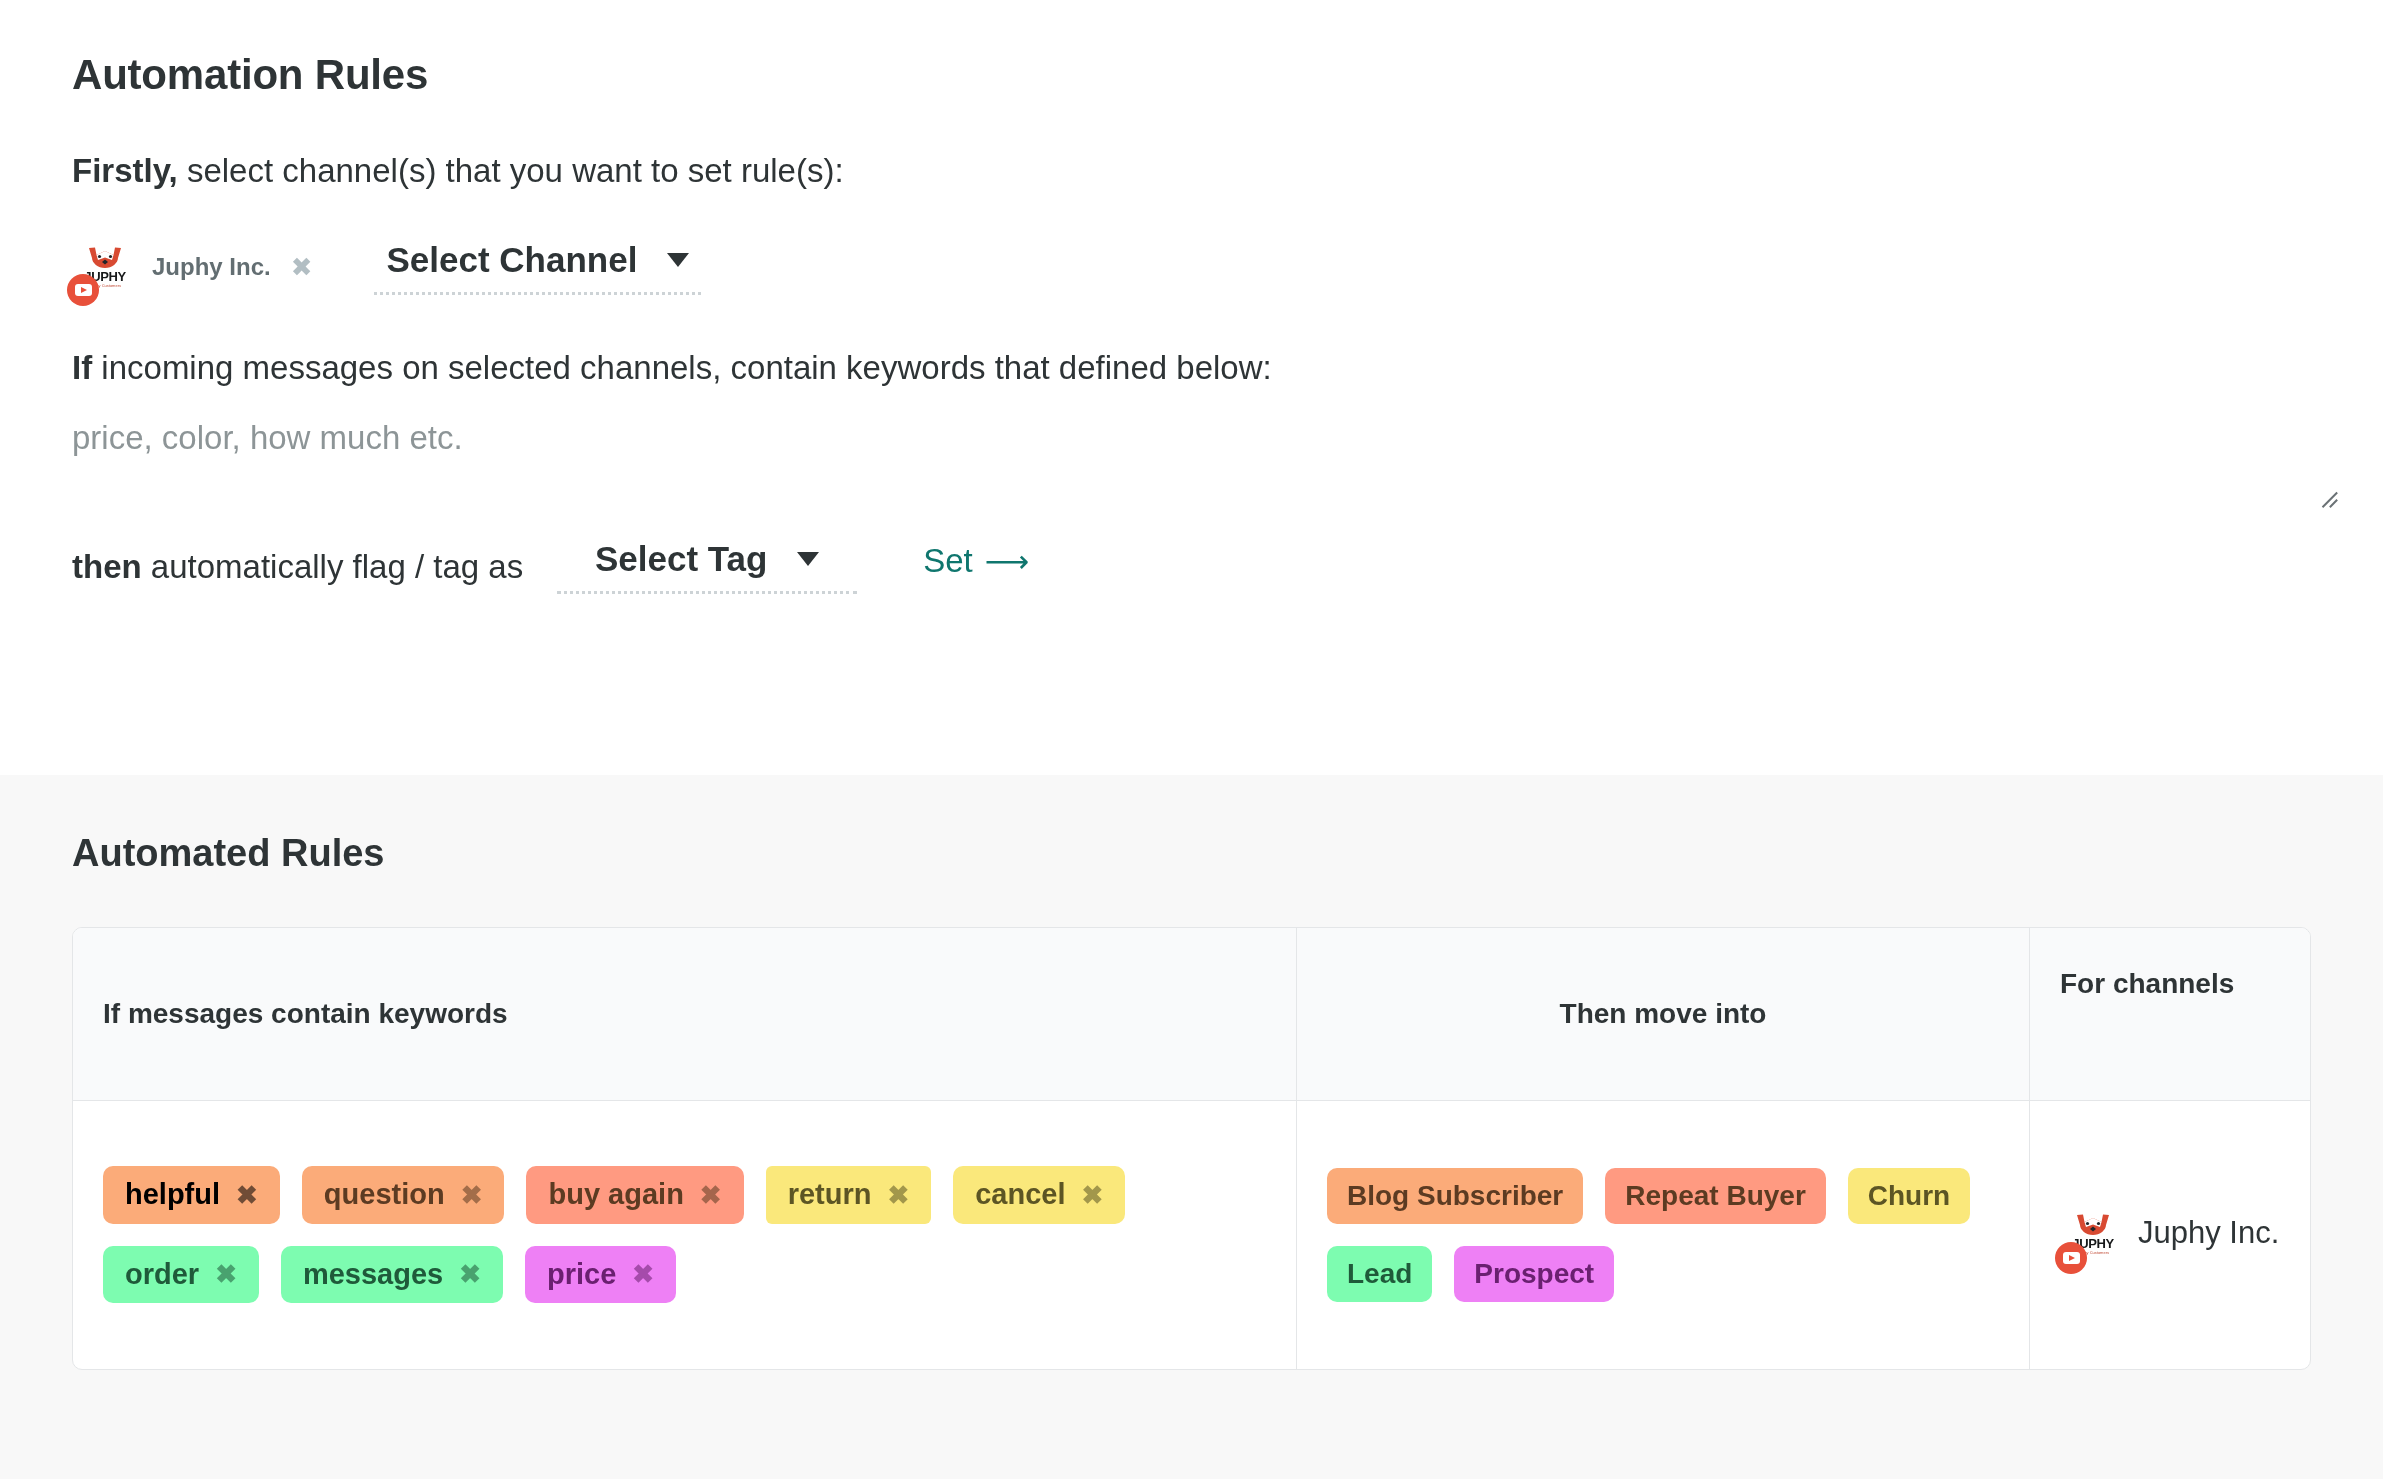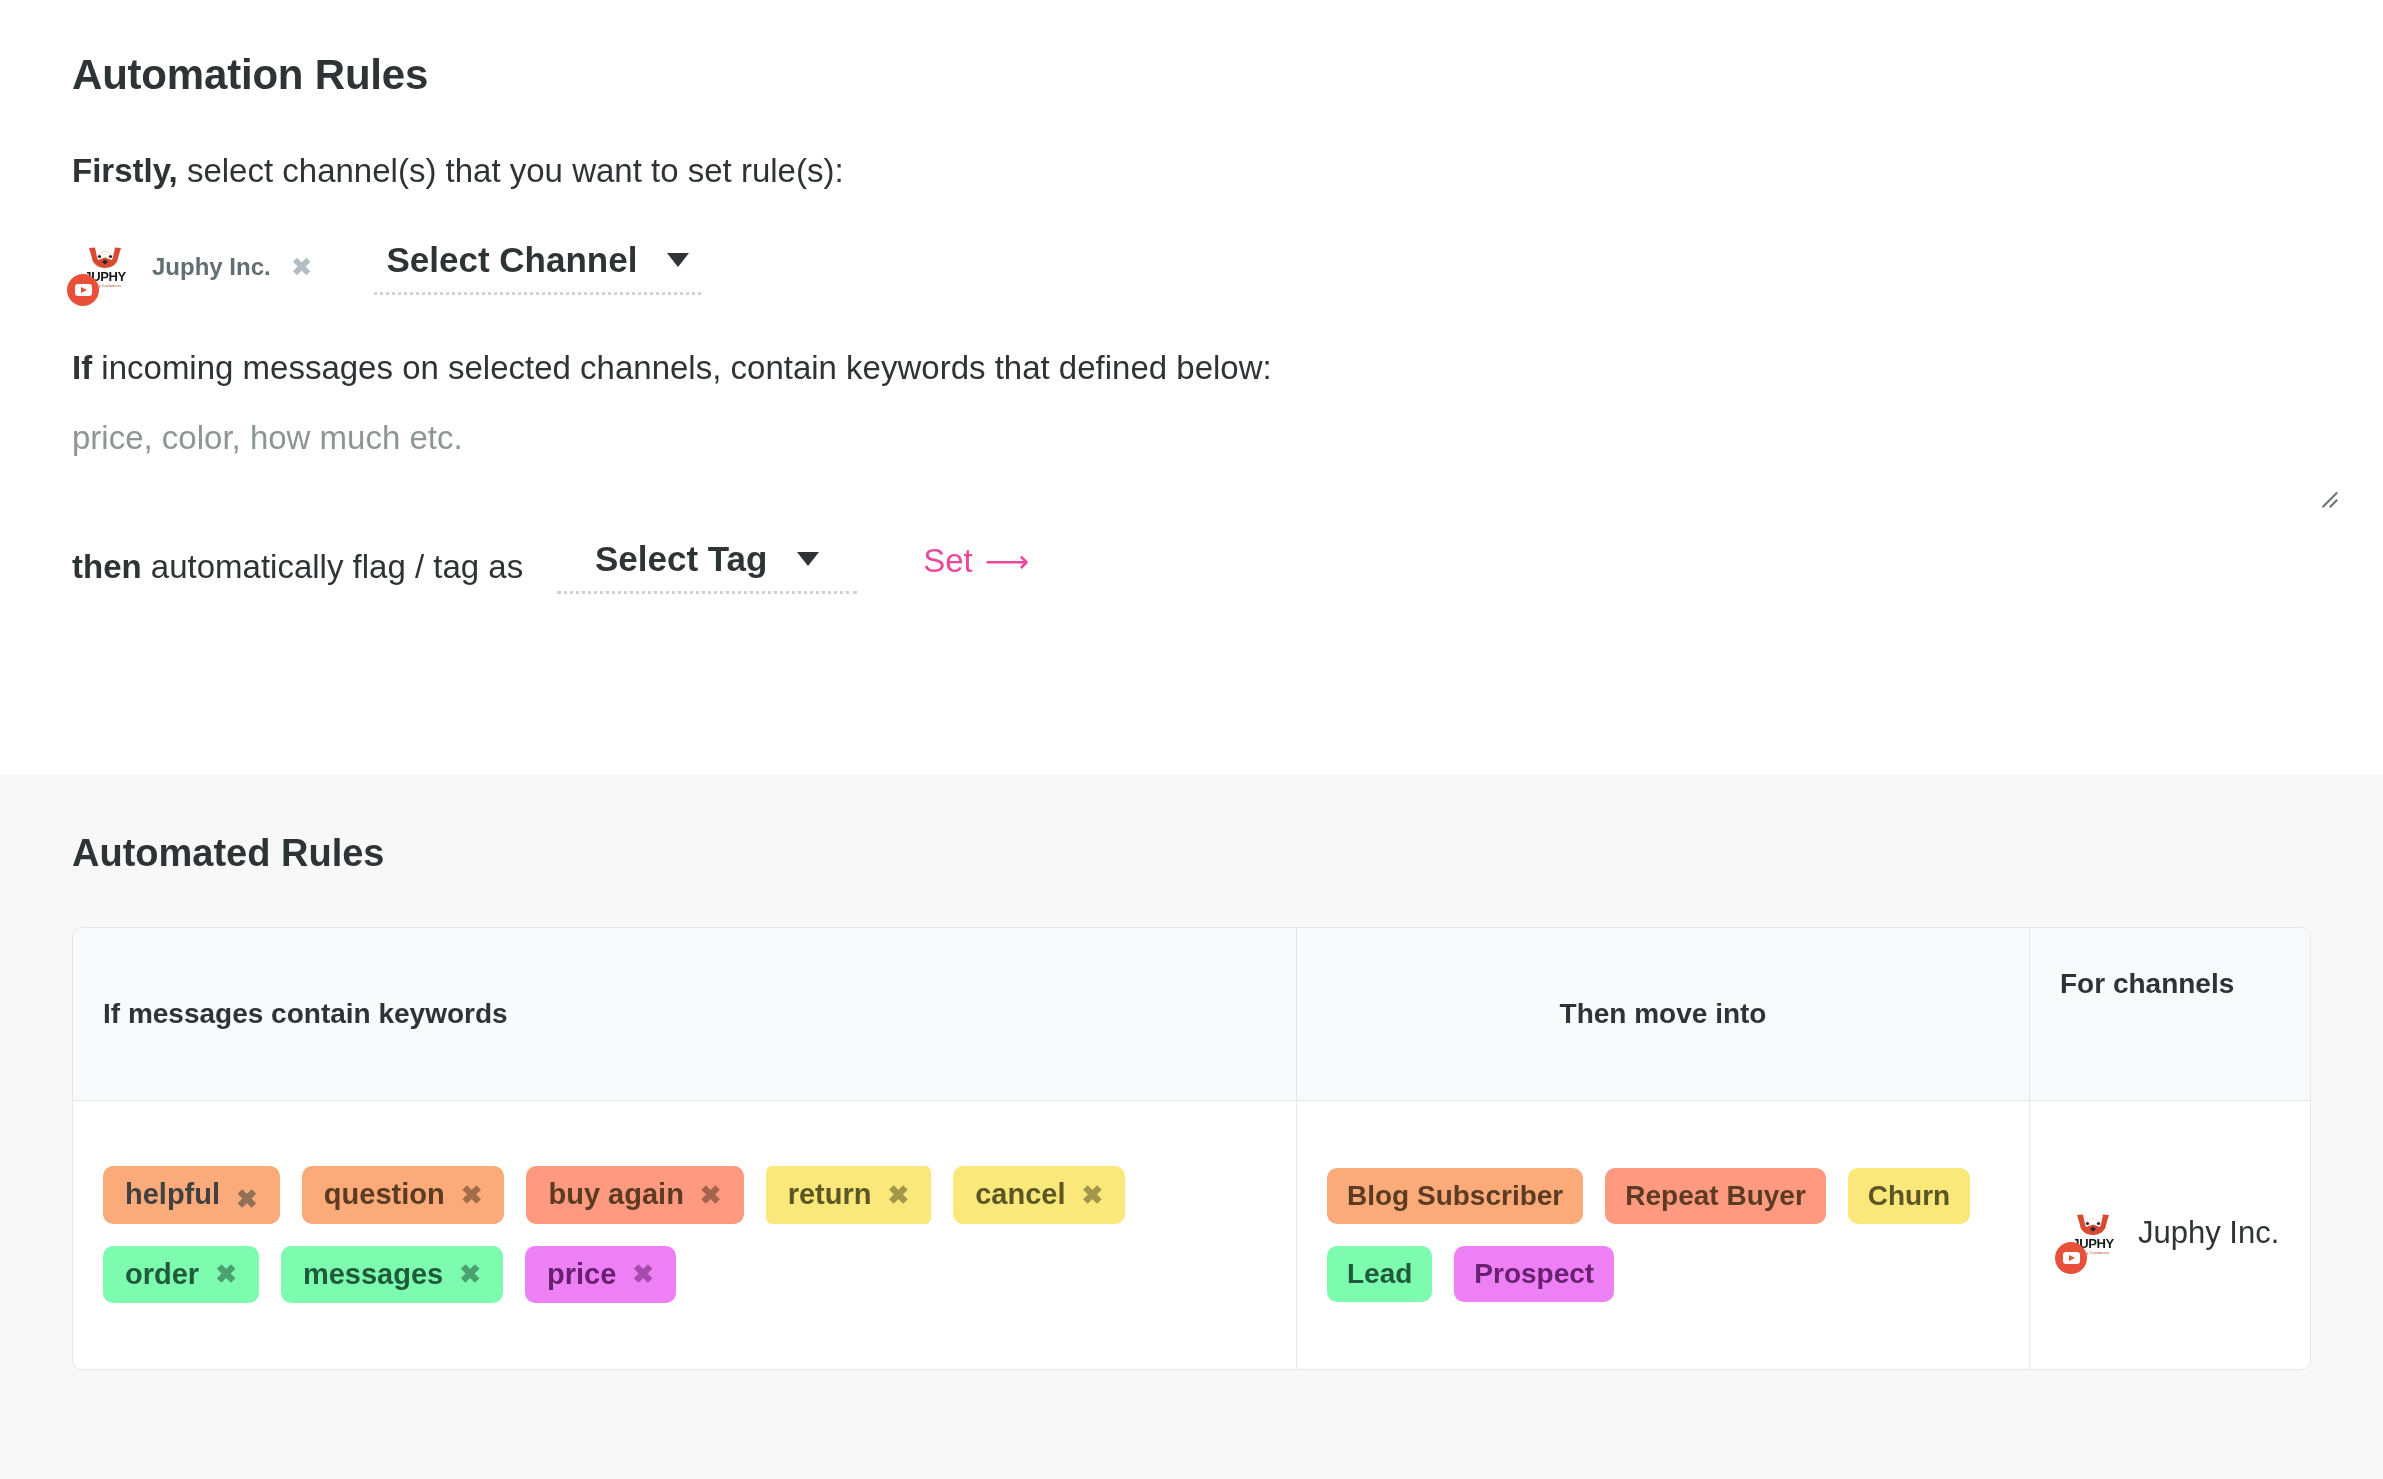--- a/index.html
+++ b/index.html
@@ -170,21 +170,21 @@
     display: flex;
     align-items: center;
     gap: 0;
   }
   .then-row .select { margin-left: 34px; }
   .set-btn {
     display: inline-flex;
     align-items: center;
     gap: 12px;
     font-size: 33px;
-    color: #ec4899;
+    color: #0f766e;
     margin-left: 66px;
     margin-bottom: 10px;
     cursor: pointer;
     white-space: nowrap;
   }
   .set-arrow { font-size: 31px; line-height: 1; }
 
   
   .results {
     background: #f8f8f8;
@@ -373,21 +373,21 @@
       <div class="cell-chan">
         <div class="th">For channels</div>
       </div>
     </div>
 
     <div class="trow tbody">
 
       <div class="cell-kw">
         <div class="td">
           <div class="chip-grid" id="kw-chips">
-              <span class="kw-chip" style="background: rgb(251, 171, 121); color: #404040; align-items: flex-end;">
+              <span class="kw-chip" style="background: rgb(251, 171, 121); color: #000000;">
                 <span>helpful</span>
                 <span class="x">✖</span>
               </span>
               <span class="kw-chip" style="background: rgb(251, 171, 121); color: rgb(92, 59, 34);">
                 <span>question</span>
                 <span class="x">✖</span>
               </span>
               <span class="kw-chip" style="background: rgb(255, 154, 129); color: rgb(92, 59, 34);">
                 <span>buy again</span>
                 <span class="x">✖</span>

